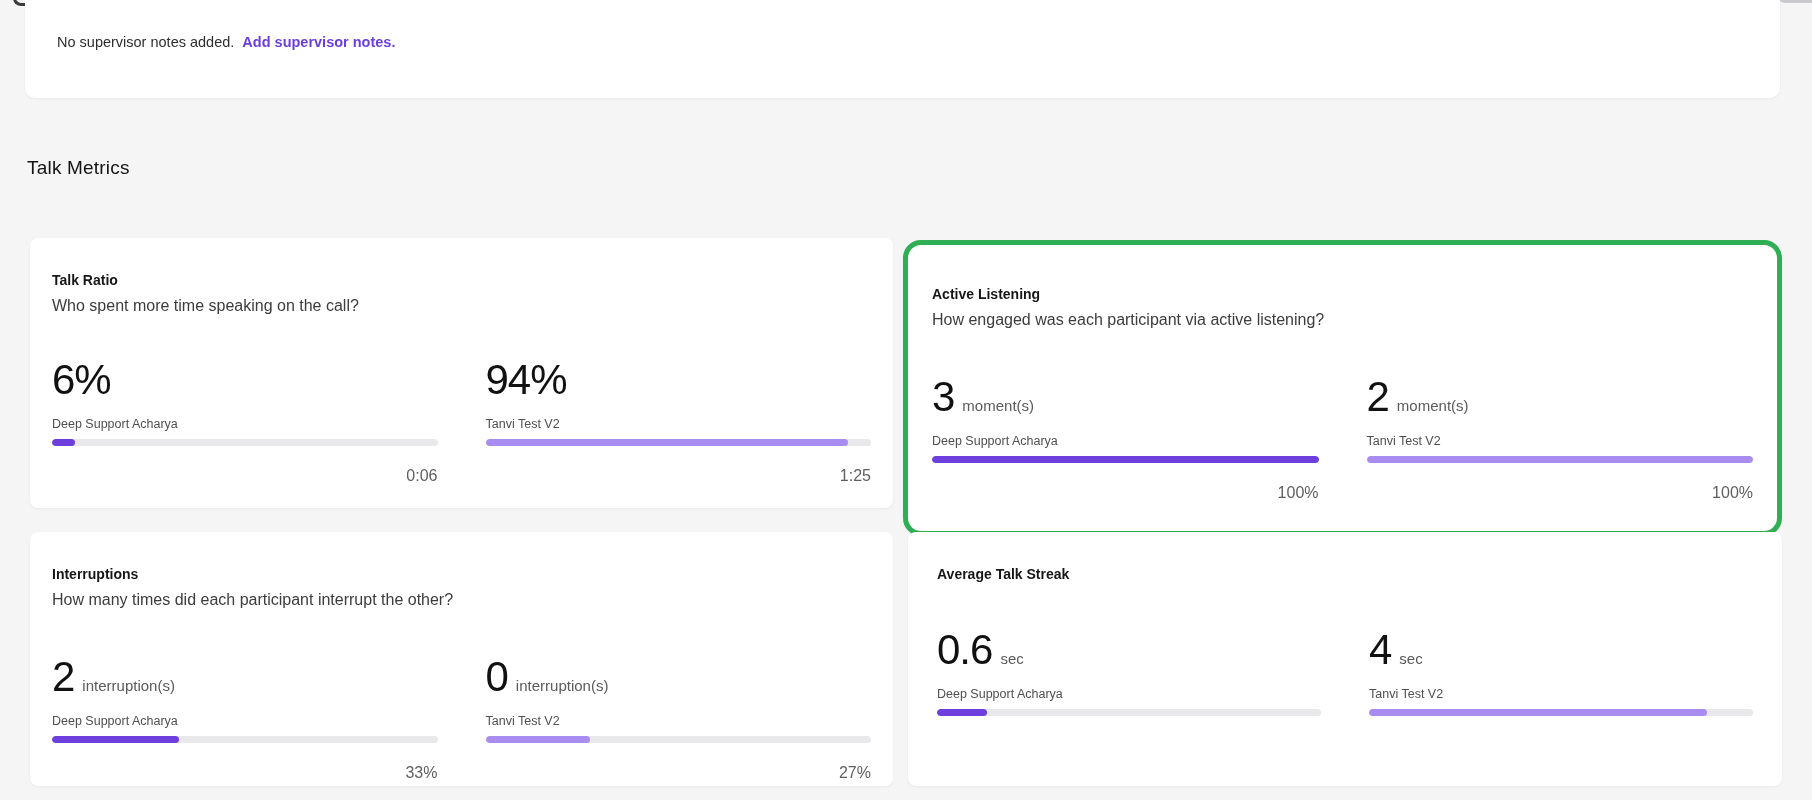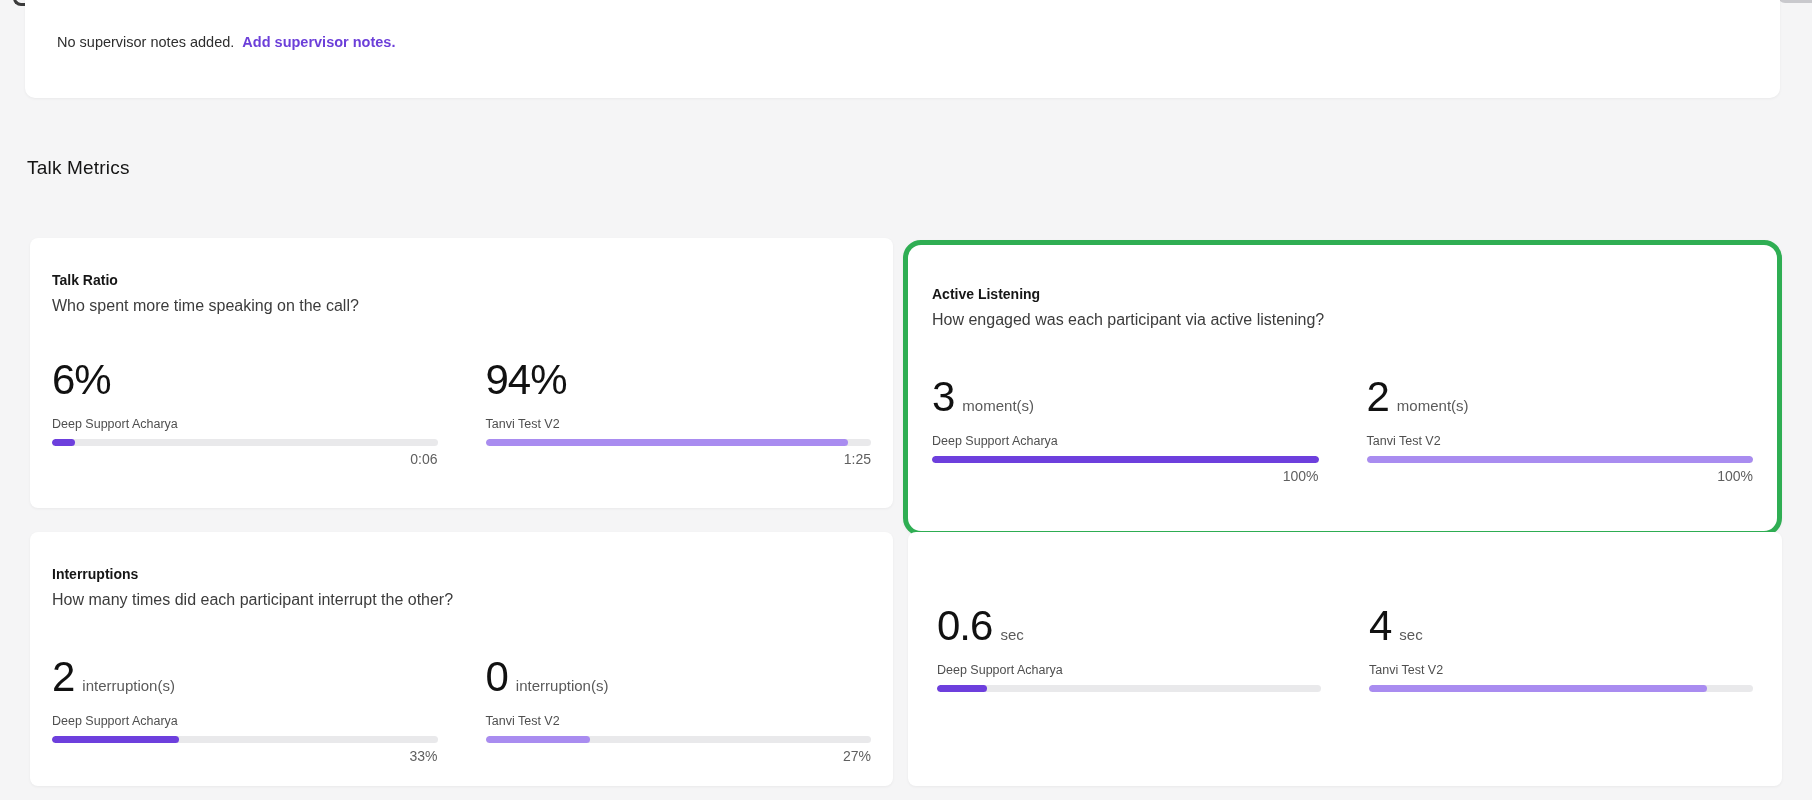--- a/index.html
+++ b/index.html
@@ -69,21 +69,21 @@
 
   .metric-name { font-size:12.5px; color:#4f4f4f; margin-top:16px; }
 
   .bar-track {
     margin-top:8px; height:7px; border-radius:4px;
     background:#e9e9eb; overflow:hidden;
   }
   .bar-fill { height:100%; border-radius:4px; }
 
   .metric-sub {
-    margin-top:5px; height:14px; font-size:14px; color:#5f5f5f; text-align:right;
+    margin-top:21px; height:14px; font-size:16px; color:#5f5f5f; text-align:right;
   }
 </style>
 </head>
 <body>
 
 <div class="frag-left"></div>
 <div class="frag-right"></div>
 
 <section class="supervisor-card">
   <span>No supervisor notes added.</span>
@@ -171,20 +171,21 @@
     </div>
     <div class="metric-name">Tanvi Test V2</div>
     <div class="bar-track" style="background: rgb(233, 233, 235);">
       <div class="bar-fill" style="width: 27%; background: rgb(169, 140, 240);"></div>
     </div>
     <div class="metric-sub">27%</div>
   </div>
       </div>
   </section>
     <section class="metric-card card-average-talk-streak">
+    <h3 class="card-title">Average Talk Streak</h3>
     <div class="metric-row">
         <div class="metric-col">
     <div class="metric-value-line">
       <span class="metric-value">0.6</span>
       <span class="metric-unit">sec</span>
     </div>
     <div class="metric-name">Deep Support Acharya</div>
     <div class="bar-track" style="background: rgb(233, 233, 235);">
       <div class="bar-fill" style="width: 13%; background: rgb(109, 63, 221);"></div>
     </div>

